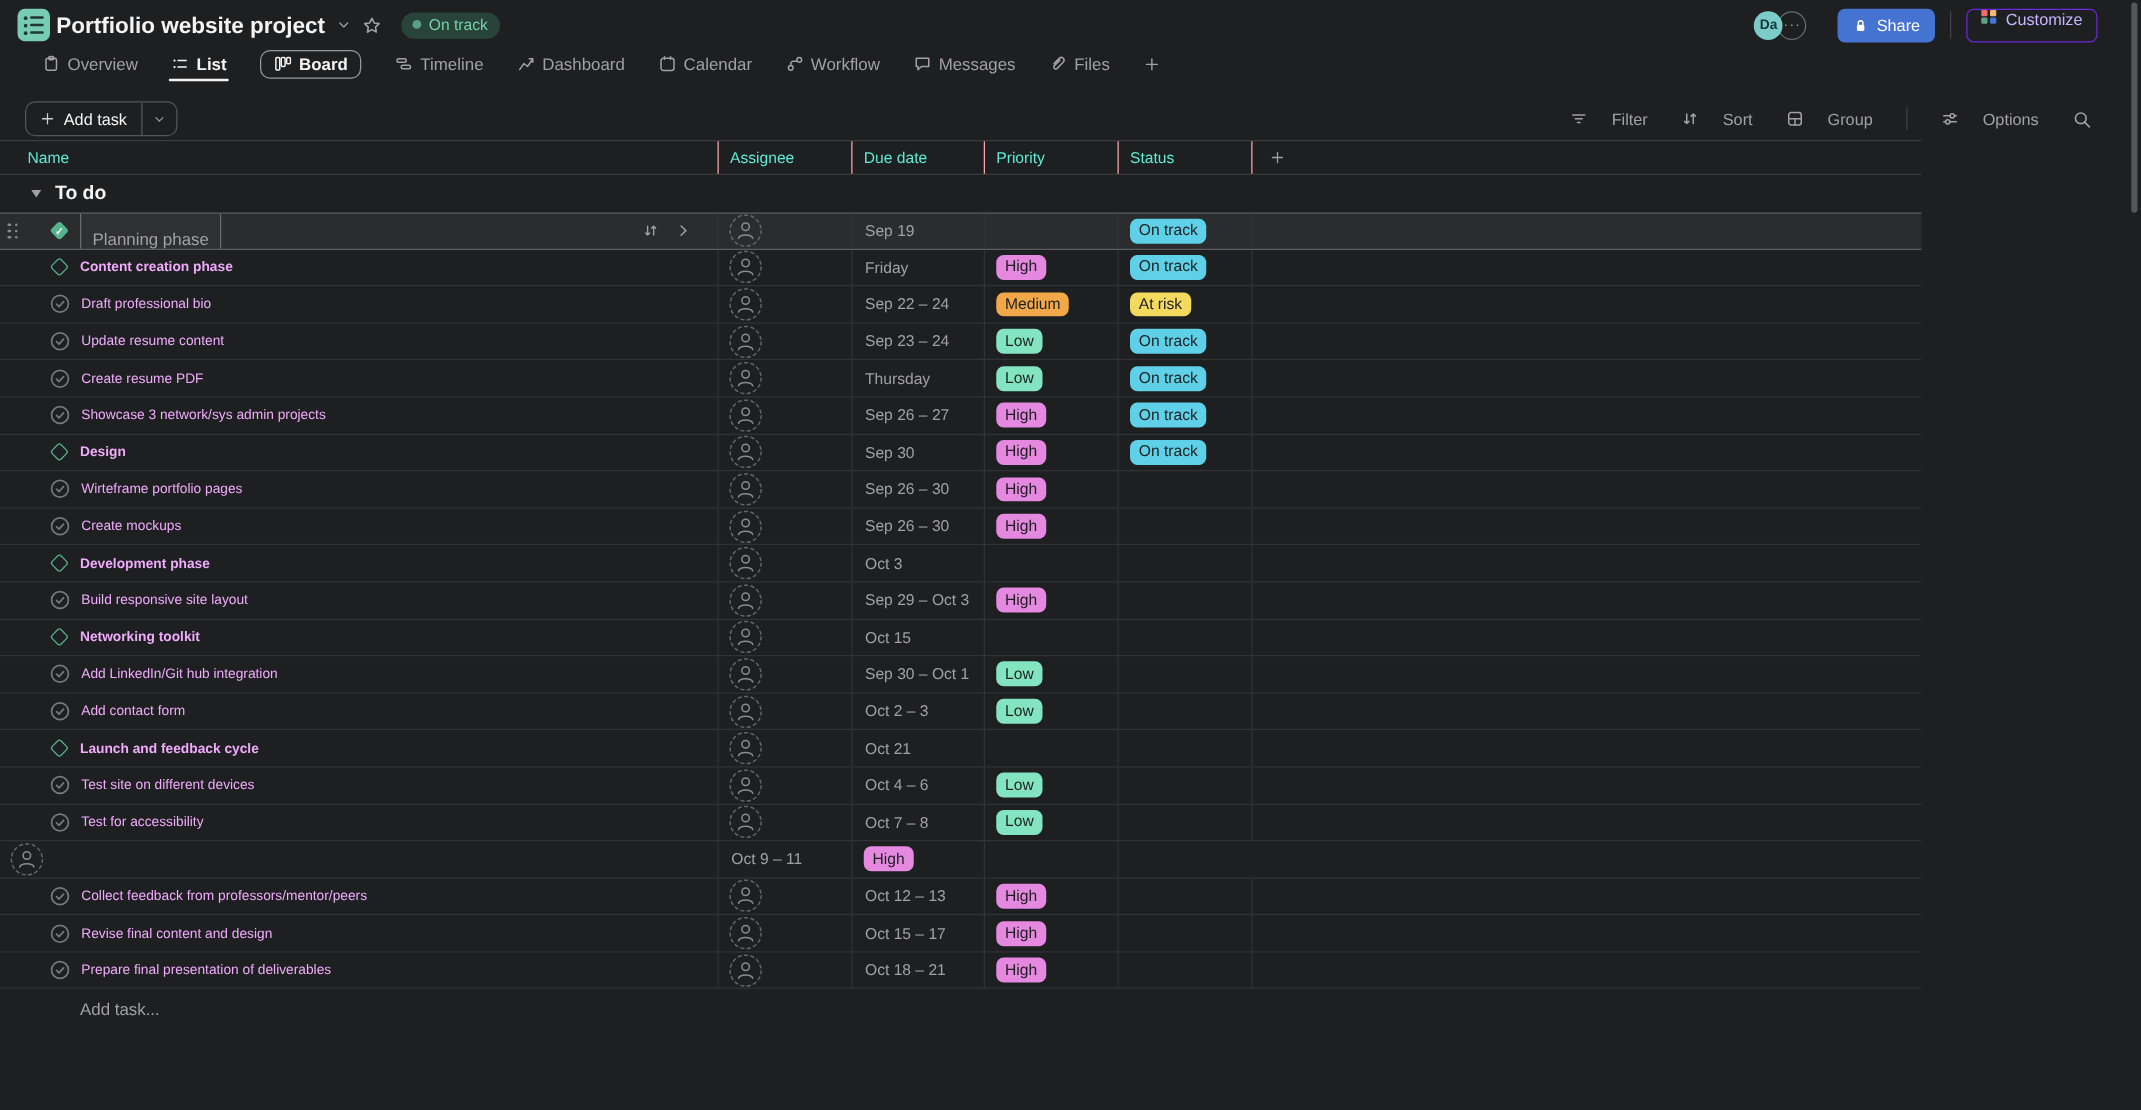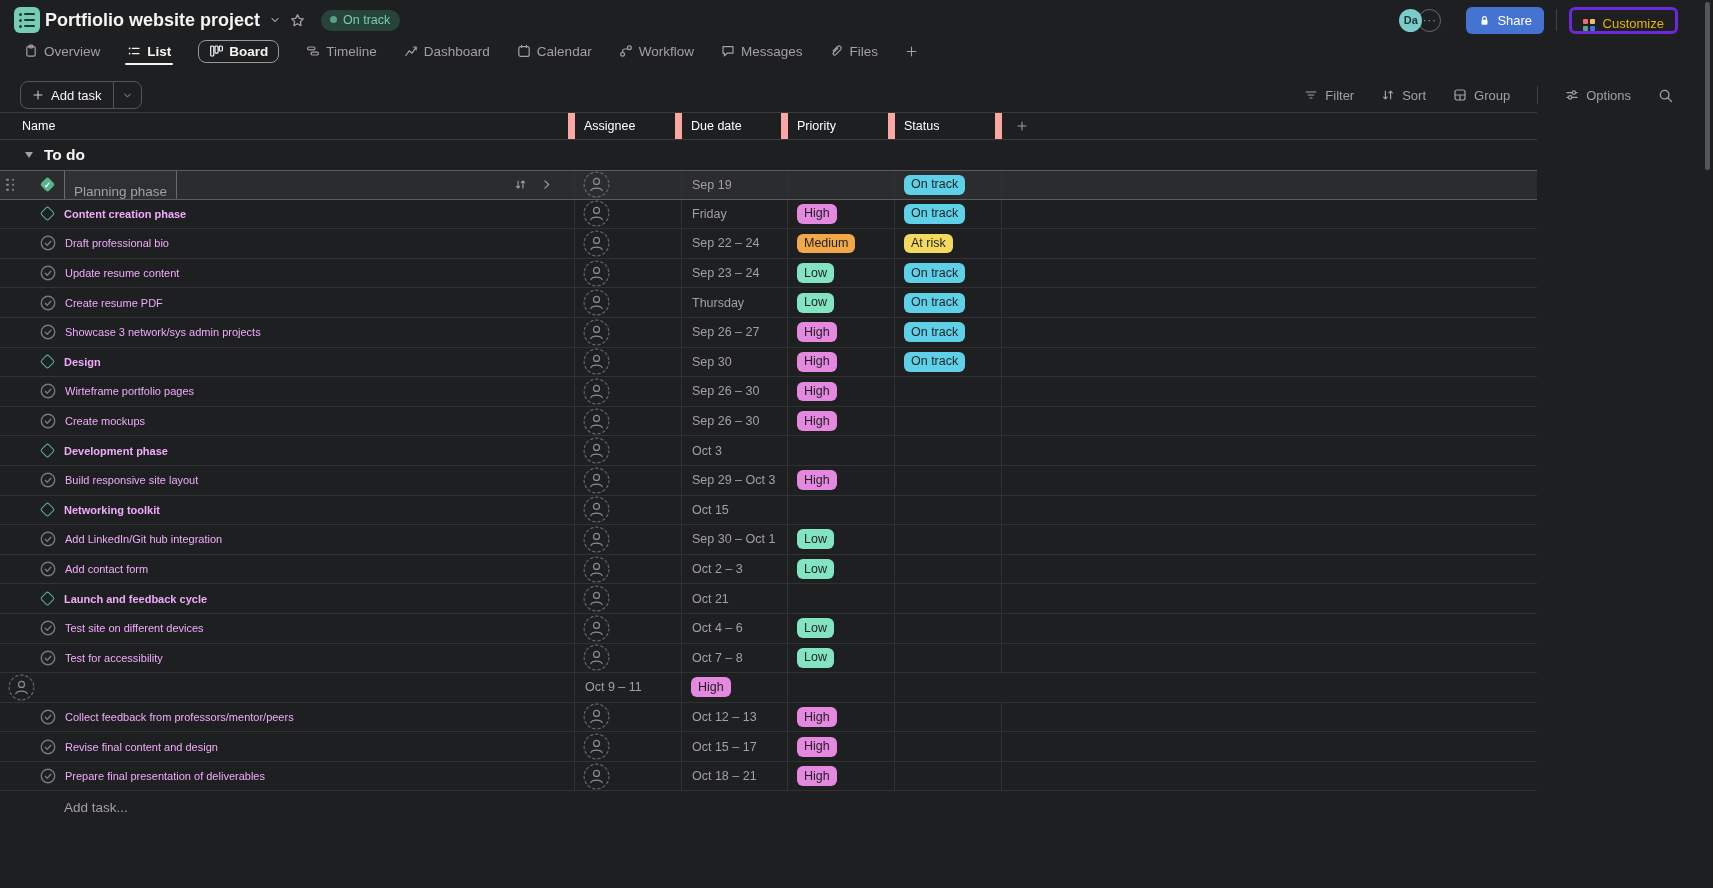--- a/index.html
+++ b/index.html
@@ -28,59 +28,59 @@
   .top-right{margin-left:auto;display:flex;align-items:center}
   .avatar{width:23px;height:23px;border-radius:50%;background:#7BCBC8;color:#17383B;font-size:11px;
     font-weight:bold;display:flex;align-items:center;justify-content:center;z-index:2;flex:none}
   .more-circle{width:23px;height:23px;border-radius:50%;border:1px solid #6A6B6D;background:#1E1F21;
     color:#A2A0A2;display:flex;align-items:center;justify-content:center;margin-left:-4px;
     font-size:11px;letter-spacing:1px;z-index:1;box-sizing:border-box;flex:none}
   .share-btn{margin-left:25px;display:flex;align-items:center;gap:6px;background:#4573D2;border:none;
     border-radius:6px;height:27px;padding:0 12px;font-size:13px;color:#fff;font-family:inherit}
   .share-btn svg{width:13px;height:13px}
   .tb-divider{width:1px;height:22px;background:#424244;margin:0 12px}
-  .customize-btn{display:flex;align-items:flex-end;gap:8px;border:3px solid #6d28d9;background:transparent;
-    border-radius:6px;height:27px;padding:0 11px;font-size:13px;color:#eab308;font-family:inherit}
+  .customize-btn{display:flex;align-items:flex-start;gap:8px;border:1px solid #6d28d9;background:transparent;
+    border-radius:6px;height:27px;padding:0 11px;font-size:13px;color:#c4b5fd;font-family:inherit}
   .cgrid{display:grid;grid-template-columns:5px 5px;grid-template-rows:5px 5px;gap:1.5px}
   .cgrid i{border-radius:1px}
   .cgrid i:nth-child(1){background:#F06A6A}
   .cgrid i:nth-child(2){background:#F1BD6C}
   .cgrid i:nth-child(3){background:#5DA283}
   .cgrid i:nth-child(4){background:#4573D2}
   
-  .tabs{display:flex;align-items:center;padding-left:24px;height:28px;gap:27px}
+  .tabs{display:flex;align-items:center;padding-left:34px;height:28px;gap:27px}
   .tab{display:flex;align-items:center;gap:6px;color:#A2A0A2;font-size:13.5px;position:relative;
     height:100%;white-space:nowrap;cursor:default}
   .tab svg{width:14px;height:14px}
   .tab.active{color:#F5F4F3;font-weight:bold}
   .tab.active::after{content:"";position:absolute;left:-2px;right:-2px;bottom:0;height:2px;
     background:#F5F4F3;border-radius:1px}
   .tab.focused{color:#F5F4F3;font-weight:bold;border:1px solid #97989B;border-radius:8px;
     padding:3px 10px;height:auto}
   .tab.addview svg{width:13px;height:13px}
   
   .toolbar{display:flex;align-items:center;height:44px;padding:8px 40px 0 20px}
   .addtask{display:flex;align-items:stretch;border:1px solid #565557;border-radius:8px;height:28px;
     box-sizing:border-box;background:transparent;color:#F5F4F3}
   .addtask .main{display:flex;align-items:center;gap:7px;padding:0 11px;font-size:13px;
     border-right:1px solid #565557}
   .addtask .main svg{width:12px;height:12px;color:#CFCECF}
   .addtask .dd{display:flex;align-items:center;padding:0 8px;color:#A2A0A2}
   .addtask .dd svg{width:11px;height:11px}
   .toolbar-right{margin-left:auto;display:flex;align-items:center;gap:27px;color:#A2A0A2;font-size:13px}
-  .titem{display:flex;align-items:center;gap:7px;white-space:nowrap}
+  .titem{display:flex;align-items:center;gap:19px;white-space:nowrap}
   .titem svg{width:14px;height:14px}
   .t-divider{width:1px;height:18px;background:#424244}
   .search-ic svg{width:15px;height:15px}
   
   .table{position:absolute;left:0;top:112px;width:1537px}
   .grid-cols{display:grid;grid-template-columns:575px 107px 106px 107px 107px 535px}
   .thead{height:28px;border-top:1px solid #3A3B3D;border-bottom:1px solid #3A3B3D;box-sizing:border-box}
-  .hcell{display:flex;align-items:center;font-size:12.5px;color:#ffffff;
-    border-right:7px solid #fca5a5;padding-left:9px;box-sizing:border-box;overflow:hidden}
+  .hcell{display:flex;align-items:center;font-size:12.5px;color:#5eead4;
+    border-right:1px solid #fca5a5;padding-left:9px;box-sizing:border-box;overflow:hidden}
   .hcell.first{padding-left:22px}
   .hcell.rest{border-right:none;padding-left:14px;color:#A2A0A2}
   .hcell.rest svg{width:12px;height:12px}
   .section{display:flex;align-items:center;height:30px;padding-left:25px;gap:11px}
   .tri{width:0;height:0;border-left:4.5px solid transparent;border-right:4.5px solid transparent;
     border-top:6px solid #A2A0A2}
   .section .lbl{font-size:15.5px;font-weight:bold;color:#F5F4F3}
   .row{height:29.6px;box-sizing:border-box;border-bottom:1px solid #313234;position:relative}
   .cell{display:flex;align-items:center;border-right:1px solid #313234;box-sizing:border-box;
     overflow:hidden;white-space:nowrap}

